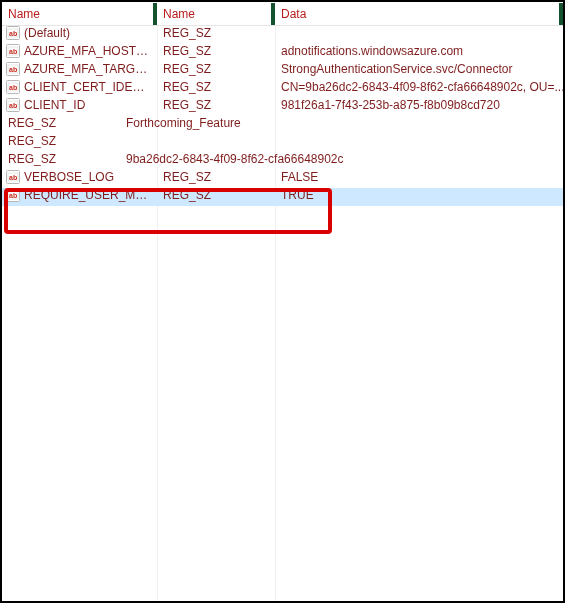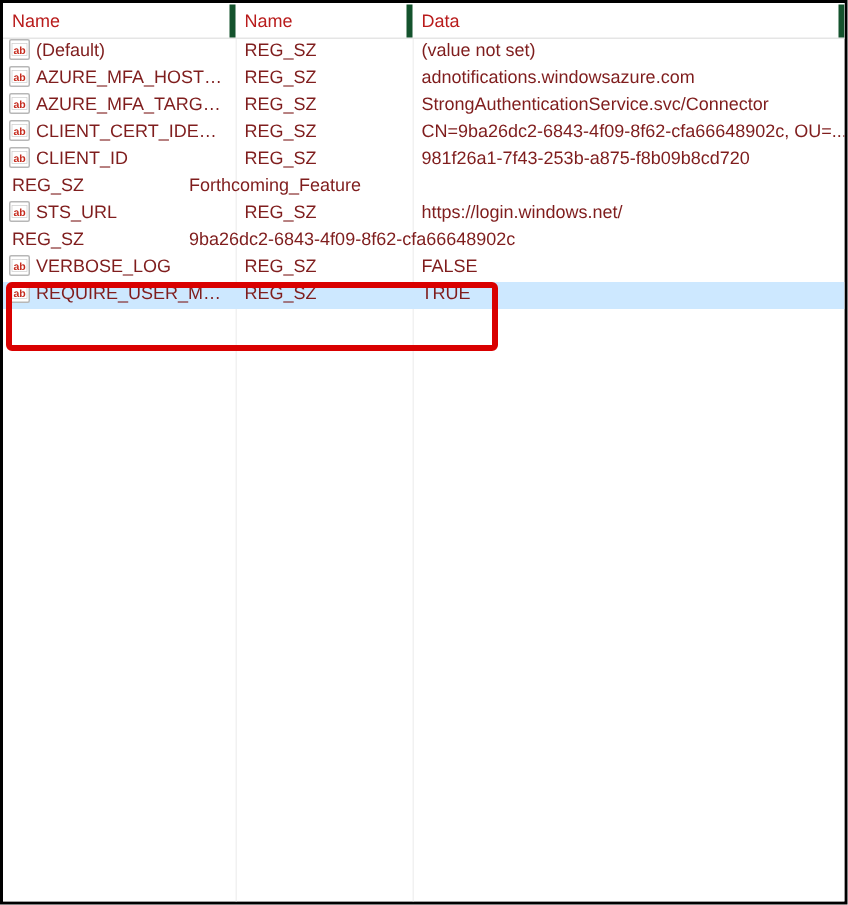--- a/index.html
+++ b/index.html
@@ -124,23 +124,20 @@
               <rect x="0.5" y="0.5" width="13" height="13" rx="1" fill="#fff" stroke="#b7b7b7"></rect>
               <rect x="2" y="3" width="10" height="8" fill="#fff" stroke="#cfcfcf" stroke-width="0.5"></rect>
               <text x="3" y="10" font-size="7" font-family="Segoe UI, sans-serif" fill="#c52b1e" font-weight="bold">ab</text>
             </svg>
           </span>
           <span class="name-text">(Default)</span>
         </div>
         <div class="cell col-type">
           <span>REG_SZ</span>
         </div>
-        <div class="cell col-data">
-          <span>(value not set)</span>
-        </div>
       </div>
       <div class="row">
         <div class="cell col-name">
           <span class="reg-icon">
             <svg width="14" height="14" viewBox="0 0 14 14">
               <rect x="0.5" y="0.5" width="13" height="13" rx="1" fill="#fff" stroke="#b7b7b7"></rect>
               <rect x="2" y="3" width="10" height="8" fill="#fff" stroke="#cfcfcf" stroke-width="0.5"></rect>
               <text x="3" y="10" font-size="7" font-family="Segoe UI, sans-serif" fill="#c52b1e" font-weight="bold">ab</text>
             </svg>
           </span>
@@ -209,35 +206,22 @@
       </div>
       <div class="row">
         <div class="cell col-type">
           <span>REG_SZ</span>
         </div>
         <div class="cell col-data">
           <span>Forthcoming_Feature</span>
         </div>
       </div>
       <div class="row">
-        <div class="cell col-name">
-          <span class="reg-icon">
-            <svg width="14" height="14" viewBox="0 0 14 14">
-              <rect x="0.5" y="0.5" width="13" height="13" rx="1" fill="#fff" stroke="#b7b7b7"></rect>
-              <rect x="2" y="3" width="10" height="8" fill="#fff" stroke="#cfcfcf" stroke-width="0.5"></rect>
-              <text x="3" y="10" font-size="7" font-family="Segoe UI, sans-serif" fill="#c52b1e" font-weight="bold">ab</text>
-            </svg>
-          </span>
-          <span class="name-text">STS_URL</span>
-        </div>
-        <div class="cell col-type">
-          <span>REG_SZ</span>
-        </div>
-        <div class="cell col-data">
-          <span>https://login.windows.net/</span>
+        <div class="cell col-type">
+          <span>REG_SZ</span>
         </div>
       </div>
       <div class="row">
         <div class="cell col-type">
           <span>REG_SZ</span>
         </div>
         <div class="cell col-data">
           <span>9ba26dc2-6843-4f09-8f62-cfa66648902c</span>
         </div>
       </div>

